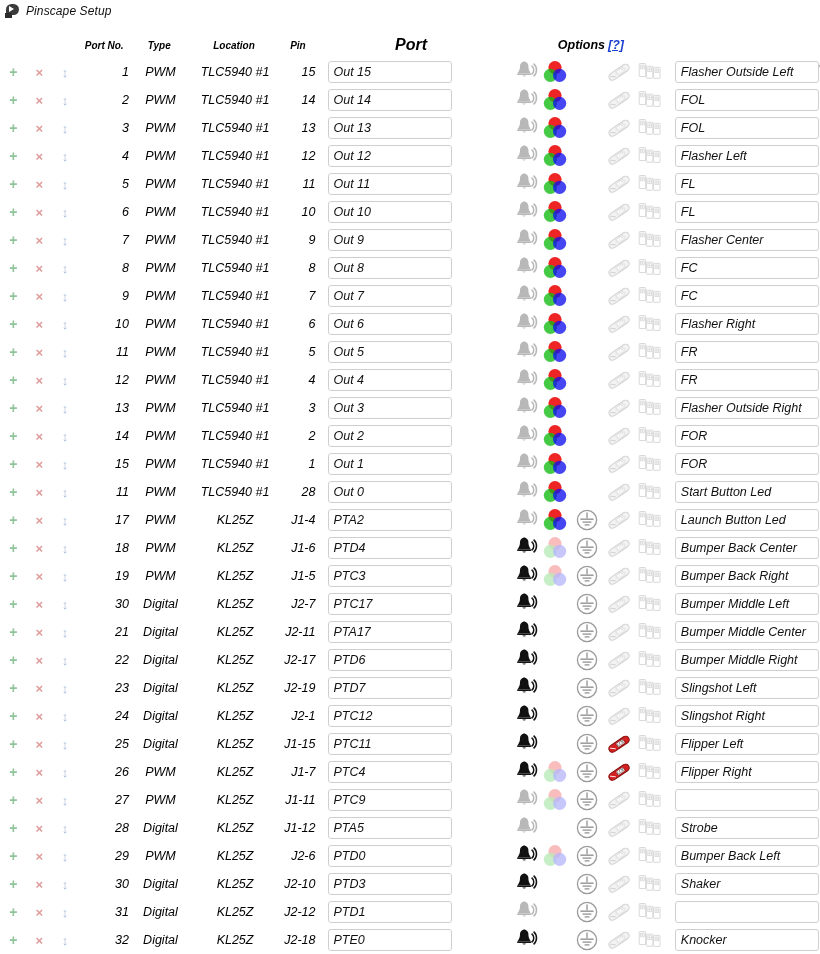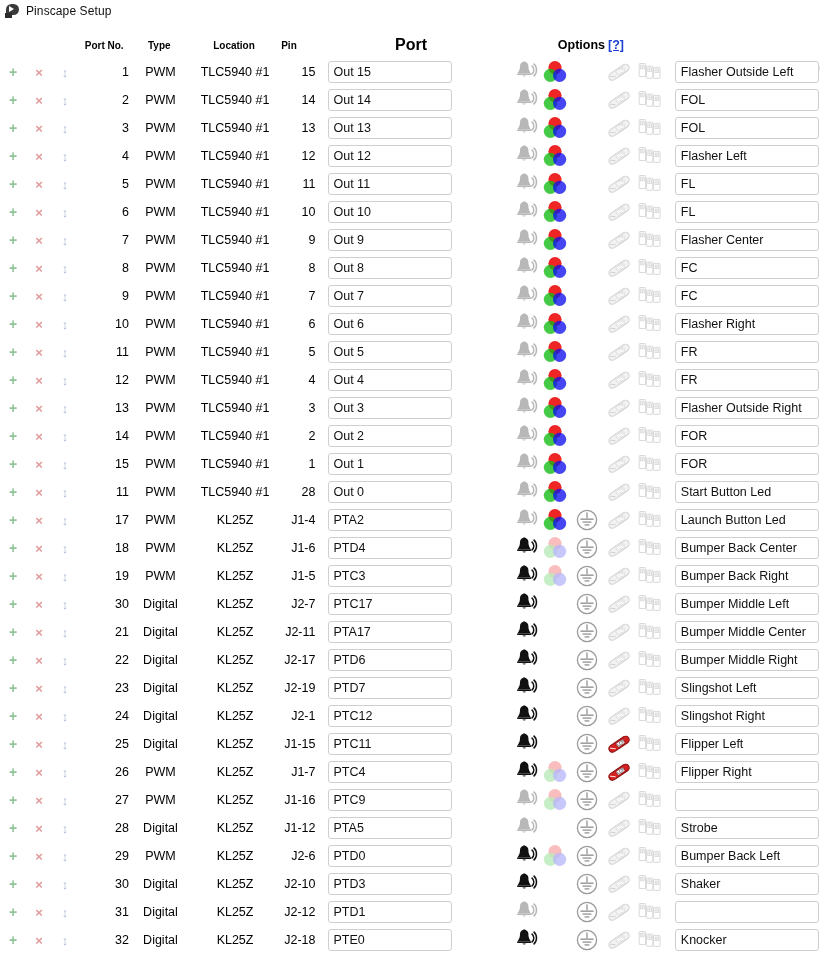--- a/index.html
+++ b/index.html
@@ -7,20 +7,21 @@
     margin: 0; padding: 0;
     width: 820px; height: 954px;
     background: #ffffff;
     font-family: "Liberation Sans", sans-serif;
     overflow: hidden;
   }
   #app {
     position: relative;
     width: 724px; height: 954px;
     background: #ffffff;
+    font-style: italic;
   }
 
   
   .titlebar {
     height: 22px;
     display: flex;
     align-items: center;
     gap: 6px;
     padding-left: 4px;
     background: #ffffff;
@@ -74,21 +75,21 @@
   .c-loc   { width: 96px; text-align: center; }
   .c-pin   { width: 34px; text-align: right; }
   .c-port  { width: 196px; padding-left: 12px; }
   .c-opt   { width: 170px; display: flex; align-items: center; justify-content: flex-start; }
   .c-desc  { width: 148px; }
 
   .hdr .c-num, .hdr .c-type, .hdr .c-loc, .hdr .c-pin {
     font-weight: bold; font-size: 10px; color: #000;
   }
   .hdr .c-num { text-align: center; padding-right: 0; }
-  .hdr .c-pin { text-align: left; }
+  .hdr .c-pin { text-align: center; }
   .hdr .c-port { text-align: center; font-weight: bold; font-size: 16px; padding-left: 0; }
   .hdr .c-opt { font-weight: bold; font-size: 12.5px; justify-content: center; }
   .hdr .c-desc { text-align: right; font-weight: bold; font-size: 12.5px; margin-top: 44px; }
 
   .cell { font-size: 12.5px; color: #000; }
 
   
   .act-ico {
     width: 26px; text-align: center;
     font-size: 13px;
@@ -1940,21 +1941,21 @@
         </div>
         <div class="row">
     <div class="c-act">
       <span class="act-ico ico-add">+</span>
       <span class="act-ico ico-del">×</span>
       <span class="act-ico ico-move">↕</span>
     </div>
     <div class="cell c-num">27</div>
     <div class="cell c-type">PWM</div>
     <div class="cell c-loc">KL25Z</div>
-    <div class="cell c-pin">J1-16</div>
+    <div class="cell c-pin">J1-11</div>
     <div class="c-port">
       <div class="tbox port-box">PTC9</div>
     </div>
     <div class="c-opt">
       <span class="opts">
         <span class="oi" title="bell">
     <svg width="30" height="26" viewBox="0 0 30 26">
       <path d="M12 7 a4.2 4.2 0 0 1 8.4 0 c0 4.2 1.6 5.6 2.2 7 H9.8 c0.6-1.4 2.2-2.8 2.2-7 z" fill="#b8b8b8"></path>
       <rect x="14.9" y="2.4" width="2.6" height="2.6" rx="1.3" fill="#b8b8b8"></rect>
       <rect x="9" y="14.2" width="14.4" height="1.8" rx="0.9" fill="#b8b8b8"></rect>

